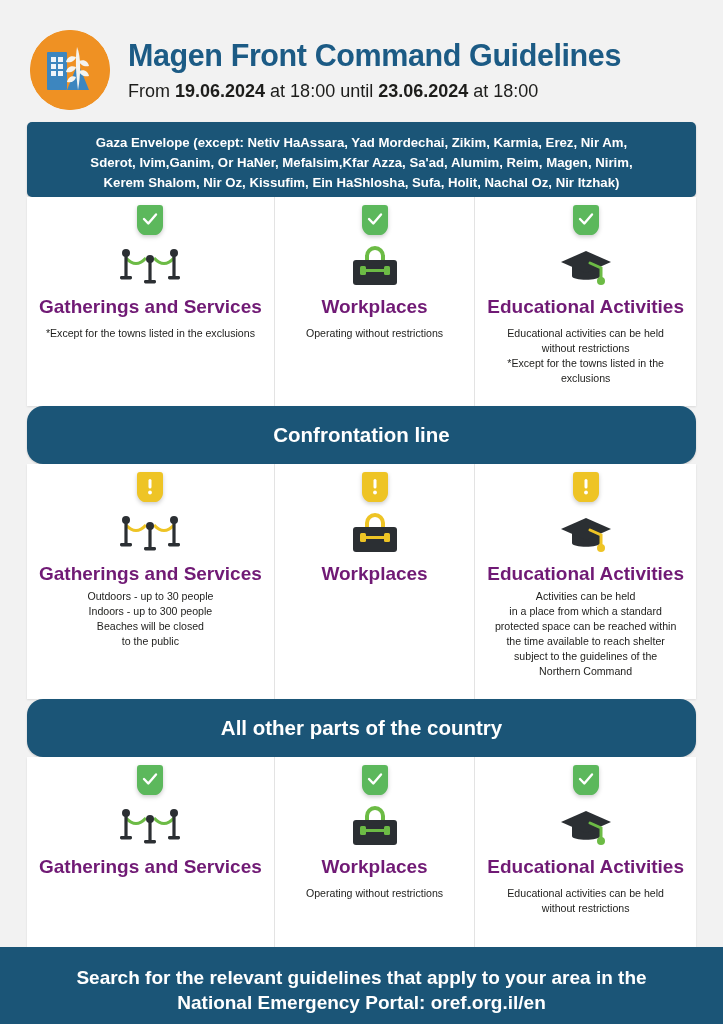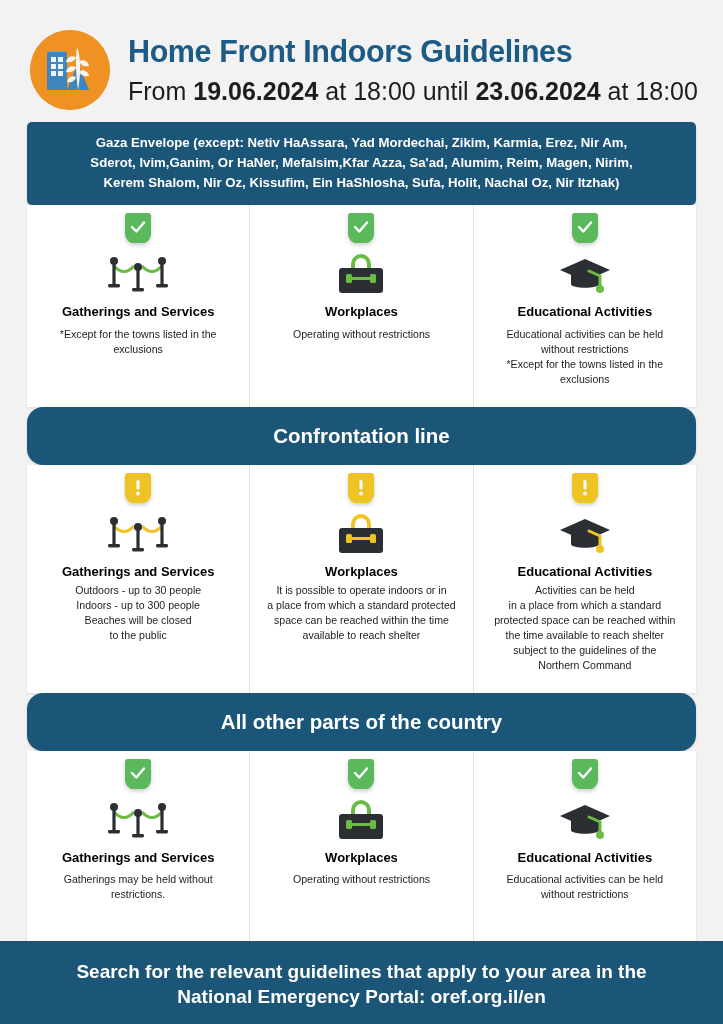--- a/index.html
+++ b/index.html
@@ -42,39 +42,39 @@
   .header-text { flex: 1; }
   .title {
     font-size: 30.5px;
     font-weight: bold;
     color: #1c5b85;
     letter-spacing: -0.4px;
     line-height: 1.08;
     white-space: nowrap;
   }
   .subtitle {
-    font-size: 25px;
+    font-size: 18px;
     color: #1d1d1b;
     margin-top: 9px;
     line-height: 1.15;
     white-space: nowrap;
   }
   .subtitle b { font-weight: bold; }
 
   
   .banner {
     background: #1b5577;
     color: #ffffff;
     border-radius: 5px;
     margin: 0 27px;
     text-align: center;
     box-shadow: 0 1px 2px rgba(0,0,0,0.18);
   }
   .banner-exclusions {
-    padding: 11px 20px 12px;
+    padding: 11px 20px 4px;
     font-size: 13.2px;
     font-weight: bold;
     line-height: 1.52;
   }
   .banner-title {
     padding: 17px 20px;
     font-size: 20.5px;
     font-weight: bold;
     border-radius: 16px;
   }
@@ -110,23 +110,23 @@
   .card-icon {
     height: 48px;
     display: flex;
     align-items: flex-end;
     justify-content: center;
     margin-bottom: 7px;
   }
   .card-icon svg { display: block; }
 
   .card-title {
-    font-size: 13px;
+    font-size: 19px;
     font-weight: bold;
-    color: #000000;
+    color: #701a75;
     line-height: 1.2;
     margin-bottom: 7px;
     white-space: nowrap;
   }
   .card-desc {
     font-size: 10.6px;
     color: #1d1d1b;
     line-height: 1.42;
   }
   .card-desc span { display: block; }
@@ -176,21 +176,21 @@
           <path d="M47 17 C51 26 51 44 48 60 C46 45 45 28 47 17 Z"></path>
           <path d="M46 27 C40 25 37 28 36 32 C41 33 45 31 46 27 Z"></path>
           <path d="M49 31 C55 29 58 32 59 36 C54 37 50 35 49 31 Z"></path>
           <path d="M46 37 C40 35 37 38 36 42 C41 43 45 41 46 37 Z"></path>
           <path d="M49 41 C55 39 58 42 59 46 C54 47 50 45 49 41 Z"></path>
           <path d="M46 47 C41 45 38 48 37 52 C42 53 45 51 46 47 Z"></path>
         </g>
       </svg>
     </div>
     <div class="header-text">
-      <div class="title">Home Front Indoors Guidelines</div>
+      <div class="title">Magen Front Command Guidelines</div>
       <div class="subtitle">
         <span>From </span><b>19.06.2024</b><span> at 18:00 until </span><b>23.06.2024</b><span> at 18:00</span>
       </div>
     </div>
   </div>
 
   <div class="banner banner-exclusions">
     <div>Gaza Envelope (except: Netiv HaAssara, Yad Mordechai, Zikim, Karmia, Erez, Nir Am,</div>
     <div>Sderot, Ivim,Ganim, Or HaNer, Mefalsim,Kfar Azza, Sa'ad, Alumim, Reim, Magen, Nirim,</div>
     <div>Kerem Shalom, Nir Oz, Kissufim, Ein HaShlosha, Sufa, Holit, Nachal Oz, Nir Itzhak)</div>
@@ -326,26 +326,20 @@
       <div class="card-icon">
         <svg width="52" height="44" viewBox="0 0 52 44">
           <path d="M18 16 V11 A8 8 0 0 1 34 11 V16" stroke="#eec425" stroke-width="4" fill="none" stroke-linecap="round"></path>
           <rect x="4" y="15" width="44" height="25" rx="3" fill="#2b2f33"></rect>
           <rect x="14" y="24" width="24" height="3" fill="#eec425"></rect>
           <rect x="11" y="21" width="6" height="9" rx="1.5" fill="#eec425"></rect>
           <rect x="35" y="21" width="6" height="9" rx="1.5" fill="#eec425"></rect>
         </svg>
       </div>
       <div class="card-title">Workplaces</div>
-      <div class="card-desc">
-        <span>It is possible to operate indoors or in</span>
-        <span>a place from which a standard protected</span>
-        <span>space can be reached within the time</span>
-        <span>available to reach shelter</span>
-      </div>
     </div>
 
     <div class="card">
       <div class="badge">
         <svg viewBox="0 0 26 30">
             <path d="M3 0 H23 A3 3 0 0 1 26 3 V20 A10 10 0 0 1 13 30 A10 10 0 0 1 0 20 V3 A3 3 0 0 1 3 0 Z" fill="#eec425"></path>
             <rect x="11.5" y="7" width="3" height="9.5" rx="1.5" fill="#ffffff"></rect>
             <circle cx="13" cy="20.5" r="1.9" fill="#ffffff"></circle>
           </svg>
       </div>
@@ -394,21 +388,20 @@
               <rect x="53.4" y="10" width="3.2" height="22"></rect>
               <rect x="49" y="31" width="12" height="3.4" rx="1.4"></rect>
             <circle cx="31" cy="14" r="4"></circle>
               <rect x="29.4" y="16" width="3.2" height="20"></rect>
               <rect x="25" y="35" width="12" height="3.4" rx="1.4"></rect>
           </g>
         </svg>
       </div>
       <div class="card-title">Gatherings and Services</div>
       <div class="card-desc">
-        <span>Gatherings may be held without restrictions.</span>
       </div>
     </div>
 
     <div class="card">
       <div class="badge">
         <svg viewBox="0 0 26 30">
             <path d="M3 0 H23 A3 3 0 0 1 26 3 V20 A10 10 0 0 1 13 30 A10 10 0 0 1 0 20 V3 A3 3 0 0 1 3 0 Z" fill="#5cb85c"></path>
             <path d="M7 14 L11.3 18.5 L19 9.5" stroke="#ffffff" stroke-width="2.4" fill="none" stroke-linecap="round" stroke-linejoin="round"></path>
           </svg>
       </div>

